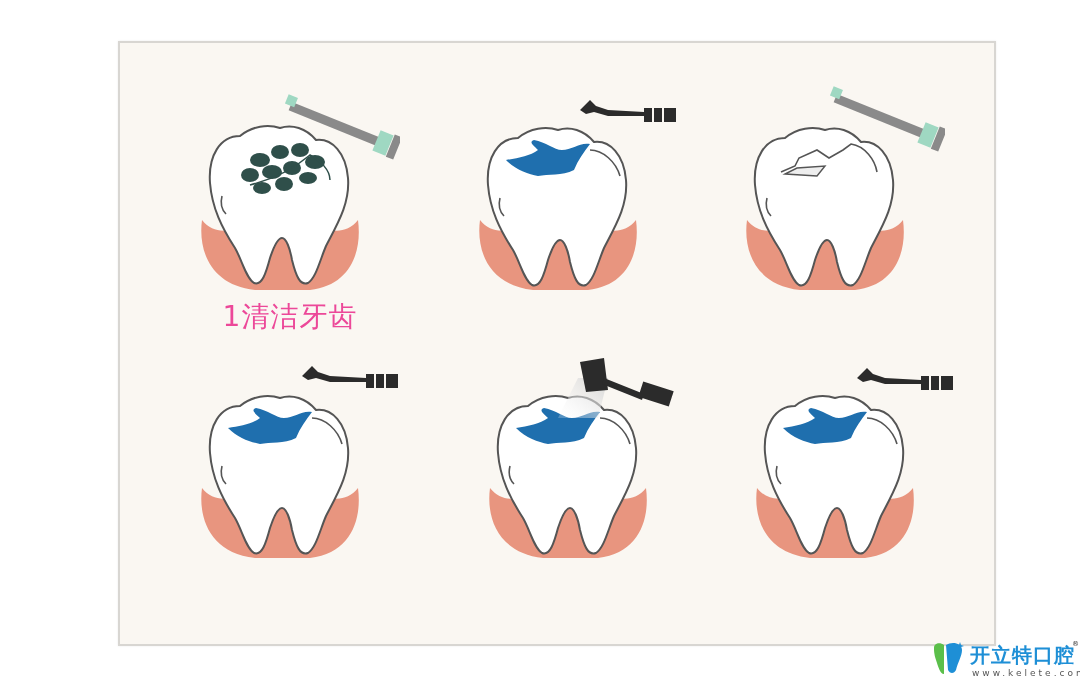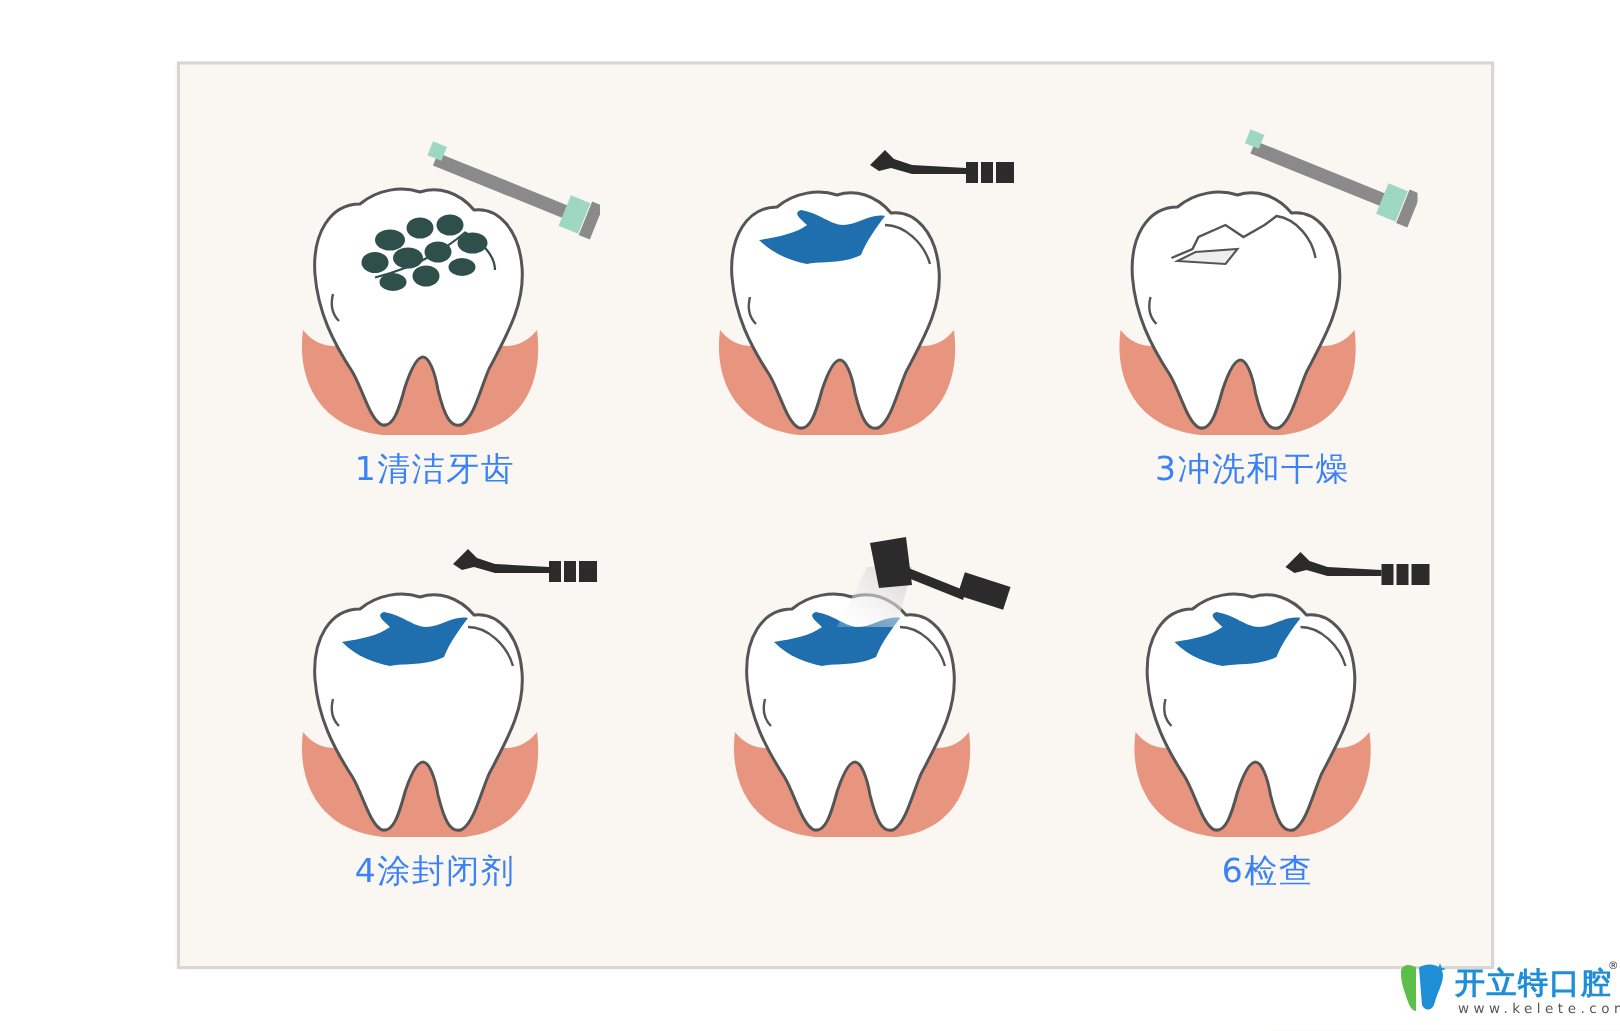--- a/index.html
+++ b/index.html
@@ -9,21 +9,21 @@
   }
   .panel {
     position:absolute; left:118px; top:41px; width:878px; height:605px;
     background:#faf7f2; border:2px solid #d8d6d2; box-sizing:border-box;
     box-shadow: 0 0 2px rgba(0,0,0,0.08);
   }
   .step { position:absolute; width:220px; height:260px; }
   .step svg { position:absolute; left:0; top:0; }
   .step .label {
     position:absolute; left:0; width:220px; text-align:center; top:218px;
-    font-size:22px; color:#3b82f6; letter-spacing:1px;
+    font-size:28px; color:#ec4899; letter-spacing:1px;
   }
   .watermark { position:absolute; left:930px; top:638px; width:150px; height:45px; }
   .wm-text { position:absolute; left:40px; top:4px; font-size:20px; color:#1e8fd6; font-weight:bold; letter-spacing:1px; }
   .wm-reg { position:absolute; left:142px; top:2px; font-size:7px; color:#333; }
   .wm-url { position:absolute; left:42px; top:30px; font-size:9px; color:#555; letter-spacing:3px; }
 </style>
 </head>
 <body>
 
 <div class="panel"></div>
@@ -92,37 +92,35 @@
     <use href="#tooth"></use>
     <path d="M56,92 L70,86 L74,78 L92,70 L104,78 L118,70 L126,64 C140,66 150,80 152,92" fill="none" stroke="#555" stroke-width="1.6"></path>
     <path d="M60,94 L92,96 L100,86 L72,88 Z" fill="#eeeeee" stroke="#555" stroke-width="1.4"></path>
     <g>
       <rect x="112" y="14" width="95" height="9" fill="#8a8a8a" transform="rotate(22 112 14)"></rect>
       <rect x="106" y="8" width="10" height="10" fill="#9fd8c2" transform="rotate(22 112 14)"></rect>
       <rect x="196" y="44" width="14" height="22" fill="#9fd8c2" transform="rotate(22 203 55)"></rect>
       <rect x="210" y="47" width="8" height="24" fill="#8a8a8a" transform="rotate(22 214 59)"></rect>
     </g>
   </svg>
-  <div class="label">3冲洗和干燥</div>
 </div>
 
 <div class="step" style="left:180px;top:348px;">
   <svg width="220" height="220" viewBox="0 0 220 220">
     <use href="#gum"></use>
     <use href="#tooth"></use>
     <path d="M48,80 C60,78 72,76 80,70 C76,66 70,62 76,60 C88,62 96,70 104,70 C114,70 122,62 132,64 C126,72 120,80 116,90 C104,96 90,94 80,96 C70,94 58,90 48,80 Z" fill="#1f6fae"></path>
     <path d="M132,70 C145,70 158,82 162,96" fill="none" stroke="#555" stroke-width="1.6"></path>
     <g fill="#2b2b2b">
       <path d="M122,28 L132,18 L138,24 L150,28 L186,30 L186,34 L150,34 L136,30 L128,32 Z"></path>
       <rect x="186" y="26" width="32" height="14"></rect>
       <rect x="194" y="26" width="2" height="14" fill="#faf7f2"></rect>
       <rect x="204" y="26" width="2" height="14" fill="#faf7f2"></rect>
     </g>
   </svg>
-  <div class="label">4涂封闭剂</div>
 </div>
 
 <div class="step" style="left:468px;top:348px;">
   <svg width="220" height="220" viewBox="0 0 220 220">
     <use href="#gum"></use>
     <use href="#tooth"></use>
     <path d="M48,80 C60,78 72,76 80,70 C76,66 70,62 76,60 C88,62 96,70 104,70 C114,70 122,62 132,64 C126,72 120,80 116,90 C104,96 90,94 80,96 C70,94 58,90 48,80 Z" fill="#1f6fae"></path>
     <path d="M132,70 C145,70 158,82 162,96" fill="none" stroke="#555" stroke-width="1.6"></path>
     <defs>
       <linearGradient id="beam" x1="1" y1="0" x2="0" y2="1">
@@ -145,21 +143,20 @@
     <use href="#tooth"></use>
     <path d="M48,80 C60,78 72,76 80,70 C76,66 70,62 76,60 C88,62 96,70 104,70 C114,70 122,62 132,64 C126,72 120,80 116,90 C104,96 90,94 80,96 C70,94 58,90 48,80 Z" fill="#1f6fae"></path>
     <path d="M132,70 C145,70 158,82 162,96" fill="none" stroke="#555" stroke-width="1.6"></path>
     <g fill="#2b2b2b">
       <path d="M122,30 L132,20 L138,26 L150,30 L186,32 L186,36 L150,36 L136,32 L128,34 Z"></path>
       <rect x="186" y="28" width="32" height="14"></rect>
       <rect x="194" y="28" width="2" height="14" fill="#faf7f2"></rect>
       <rect x="204" y="28" width="2" height="14" fill="#faf7f2"></rect>
     </g>
   </svg>
-  <div class="label">6检查</div>
 </div>
 
 <div class="watermark">
   <svg width="38" height="38" viewBox="0 0 38 38" style="position:absolute;left:0;top:2px">
     <path d="M4,8 C4,3 10,2 14,5 L14,34 C10,34 8,26 6,20 C4,14 4,10 4,8 Z" fill="#5bbf4a"></path>
     <path d="M16,5 C22,1 32,3 32,10 C32,16 28,22 26,30 C24,34 20,34 18,30 Z" fill="#1e8fd6"></path>
     <path d="M30,2 L31,5 L34,6 L31,7 L30,10 L29,7 L26,6 L29,5 Z" fill="#1e8fd6"></path>
   </svg>
   <span class="wm-text">开立特口腔</span>
   <span class="wm-reg">®</span>

